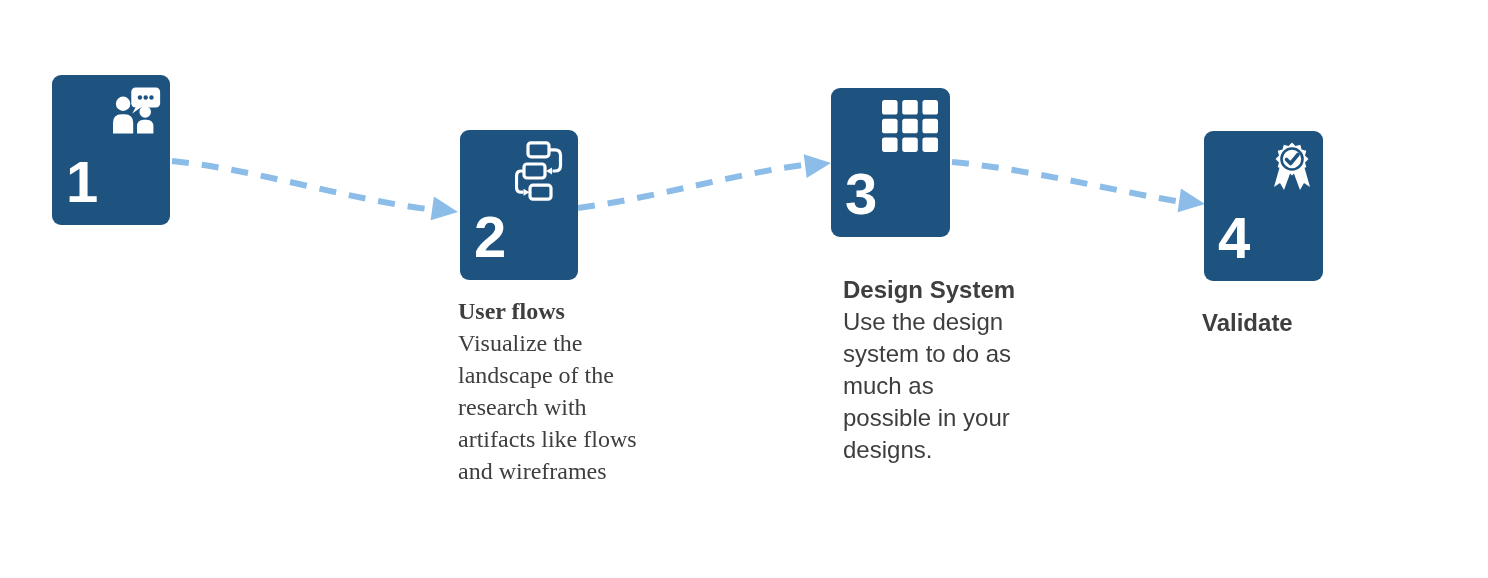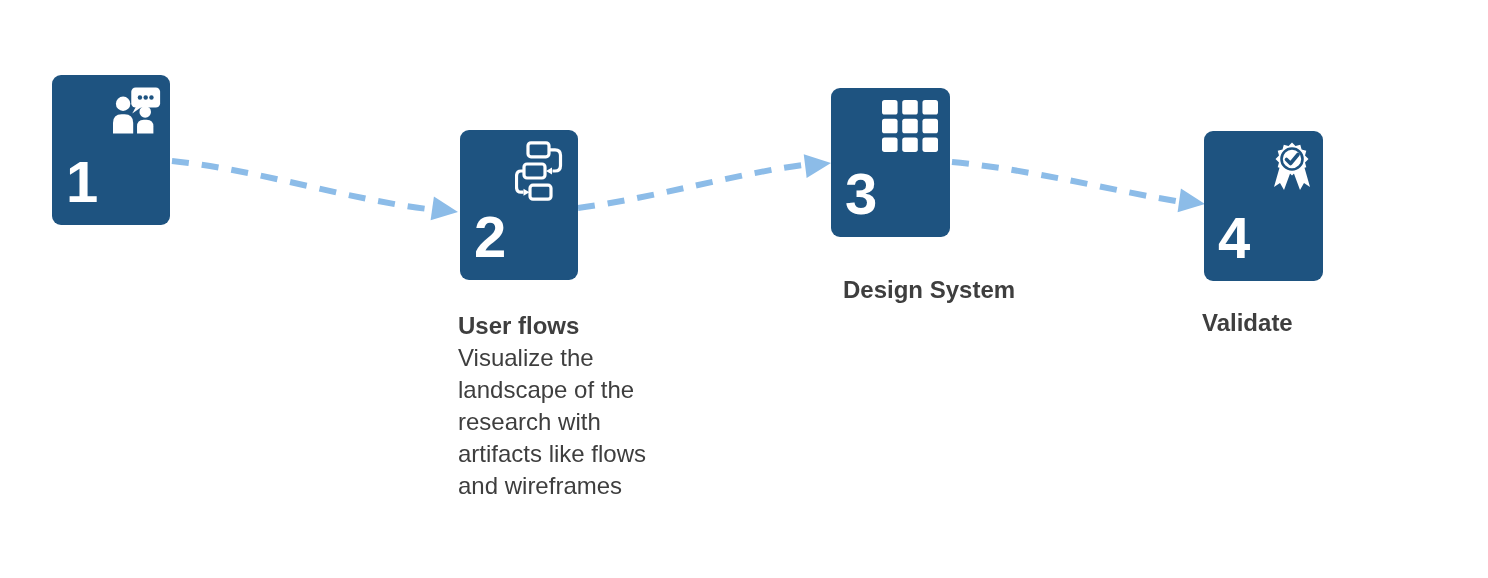--- a/index.html
+++ b/index.html
@@ -41,21 +41,21 @@
     line-height:32px;
   }
   .step-title{font-weight:700;font-size:24px;line-height:32px;}
   .step-desc{white-space:pre-line;}
   
   .card-1{left:52px;top:75px;width:118px;height:150px;}
   .card-2{left:460px;top:130px;width:118px;height:150px;}
   .card-3{left:831px;top:88px;width:119px;height:149px;}
   .card-4{left:1204px;top:131px;width:119px;height:150px;}
   .text-1{left:52px;top:254px;width:270px;}
-  .text-2{left:458px;top:310px;width:270px;}
+  .text-2{left:458px;top:295px;width:270px;font-family:Liberation Serif, serif;}
   .text-3{left:843px;top:274px;width:250px;}
   .text-4{left:1202px;top:307px;width:270px;}
   .icon-1{right:7px;top:12px;}
   .icon-2{right:15px;top:11px;}
   .icon-3{right:12px;top:12px;}
   .icon-4{right:7px;top:9px;}
 </style>
 </head>
 <body>
 
@@ -131,20 +131,25 @@
           <rect x="39" y="18" width="15" height="14" rx="2.5"></rect>
         <rect x="0" y="36" width="15" height="14" rx="2.5"></rect>
           <rect x="19.5" y="36" width="15" height="14" rx="2.5"></rect>
           <rect x="39" y="36" width="15" height="14" rx="2.5"></rect>
       </svg>
     </span>
     <span class="step-number">3</span>
   </div>
   <div class="step-text text-3">
     <div class="step-title">Design System</div>
+    <div class="step-desc">Use the design
+system to do as
+much as
+possible in your
+designs.</div>
   </div>
 
   <div class="step-card card-4">
     <span class="card-icon icon-4">
       <svg width="48" height="52" viewBox="0 0 48 52">
         <polygon fill="#FFFFFF" points="12,26 23,31 16,50 12,43 6,47"></polygon>
         <polygon fill="#FFFFFF" points="36,26 25,31 32,50 36,43 42,47"></polygon>
         <polygon fill="#FFFFFF" points="40.5,19 37,22.5 38.3,27.3 33.6,28.6 32.3,33.3 27.5,32 24,35.5 20.5,32 15.8,33.3 14.5,28.6 9.7,27.3 11,22.5 7.5,19 11,15.5 9.7,10.8 14.5,9.5 15.8,4.7 20.5,6 24,2.5 27.5,6 32.3,4.7 33.6,9.5 38.3,10.8 37,15.5"></polygon>
         <circle cx="24" cy="19" r="10.5" fill="none" stroke="#1E5380" stroke-width="2.6"></circle>
         <path d="M 18.5 19.5 L 22.5 23.5 L 30 14.5" fill="none" stroke="#1E5380" stroke-width="3.6" stroke-linecap="round" stroke-linejoin="round"></path>

